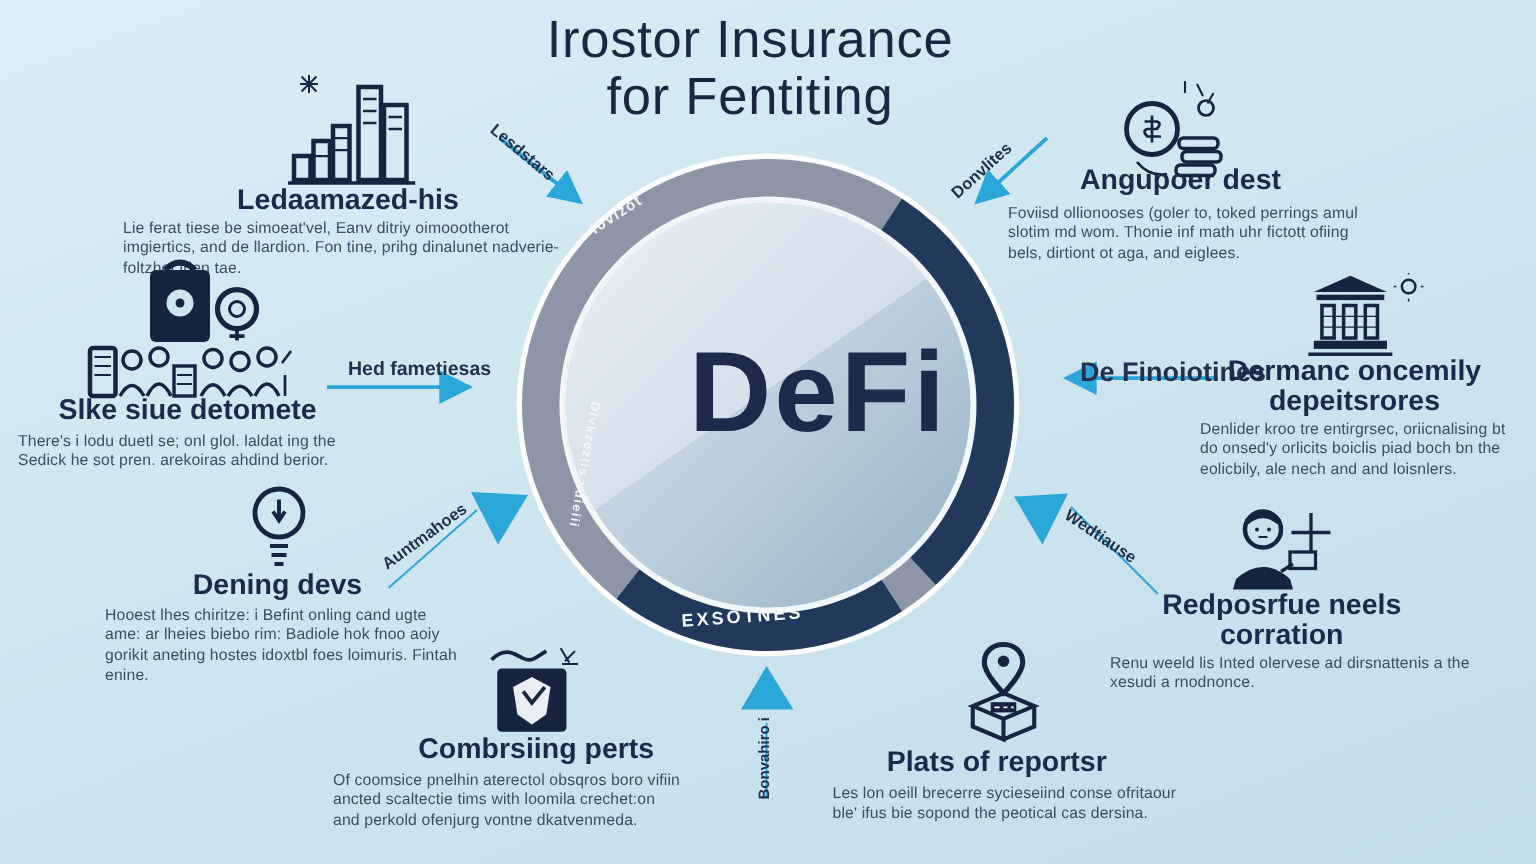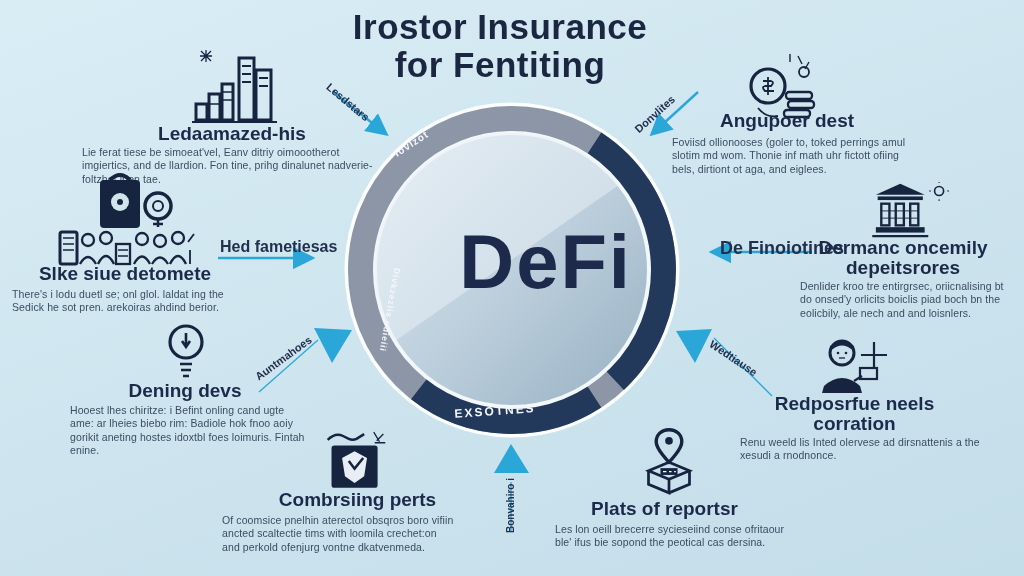--- a/index.html
+++ b/index.html
@@ -2,21 +2,21 @@
 <html><head>
 <meta charset="utf-8">
 <style>
   html,body{margin:0;padding:0;background:#9fb6c2;}
   #stage{
     position:relative;width:1024px;height:576px;margin:0 auto;overflow:hidden;
     background:linear-gradient(160deg,#d9edf5 0%,#cde4ee 55%,#c3dde9 100%);
     font-family:"Liberation Sans",sans-serif;color:#1b2a4a;
   }
   .abs{position:absolute;}
-  .title-line{font-weight:700;font-size:35px;letter-spacing:.5px;text-align:center;color:#1b2640;line-height:1.08;}
+  .title-line{font-weight:400;font-size:35px;letter-spacing:.5px;text-align:center;color:#1b2640;line-height:1.08;}
   .h{font-weight:700;font-size:19px;text-align:center;color:#1b2a4a;line-height:1.05;}
   .b{font-size:10.5px;text-align:left;color:#3b4d61;line-height:1.28;letter-spacing:.1px;}
   .conn{font-size:11px;font-weight:700;color:#22304d;white-space:nowrap;}
   .ringtxt{color:#f4f7fa;font-weight:700;white-space:nowrap;}
   .defi{font-weight:700;font-size:76px;letter-spacing:2px;text-align:right;color:#1d2a4c;}
   svg{display:block;}
 </style>
 </head>
 <body>
 
@@ -69,21 +69,21 @@
   <div class="abs ringtxt" style="left:330px;top:305px;width:120px;font-size:8.5px;letter-spacing:1px;transform:rotate(100deg);text-align:center">Divkzezlis vdieiii</div>
   <div class="abs ringtxt" style="left:435px;top:404px;width:120px;font-size:12px;letter-spacing:2px;text-align:center;transform:rotate(-4deg)">EXSOTNES</div>
 
   <div class="abs" style="left:240px;top:8px;width:520px">
     <div class="title-line">Irostor Insurance</div>
     <div class="title-line">for Fentiting</div>
   </div>
 
   <div class="abs conn" style="left:322px;top:96px;transform:rotate(40deg)">Lesdstars</div>
   <div class="abs conn" style="left:630px;top:108px;transform:rotate(-42deg)">Donvlites</div>
-  <div class="abs conn" style="left:220px;top:238px;font-size:16px">Hed fametiesas</div>
+  <div class="abs conn" style="left:232px;top:238px;font-size:13px">Hed fametiesas</div>
   <div class="abs conn" style="left:720px;top:238px;font-size:18px">De Finoiotines</div>
   <div class="abs conn" style="left:250px;top:352px;transform:rotate(-36deg)">Auntmahoes</div>
   <div class="abs conn" style="left:706px;top:352px;transform:rotate(34deg)">Wedtiause</div>
   <div class="abs conn" style="left:460px;top:500px;width:100px;font-size:10px;transform:rotate(-90deg);text-align:center">Bonvahiro i</div>
 
   <svg class="abs" style="left:192px;top:46px" width="85" height="80" viewBox="0 0 85 80">
     <g stroke="#16243f" fill="none" stroke-width="3">
       <path d="M14 4 v12 M8 10 h12 M9 5 l10 10 M19 5 l-10 10" stroke-width="1.3"></path>
       <rect x="4" y="58" width="11" height="16"></rect>
       <rect x="17" y="48" width="11" height="26"></rect>

